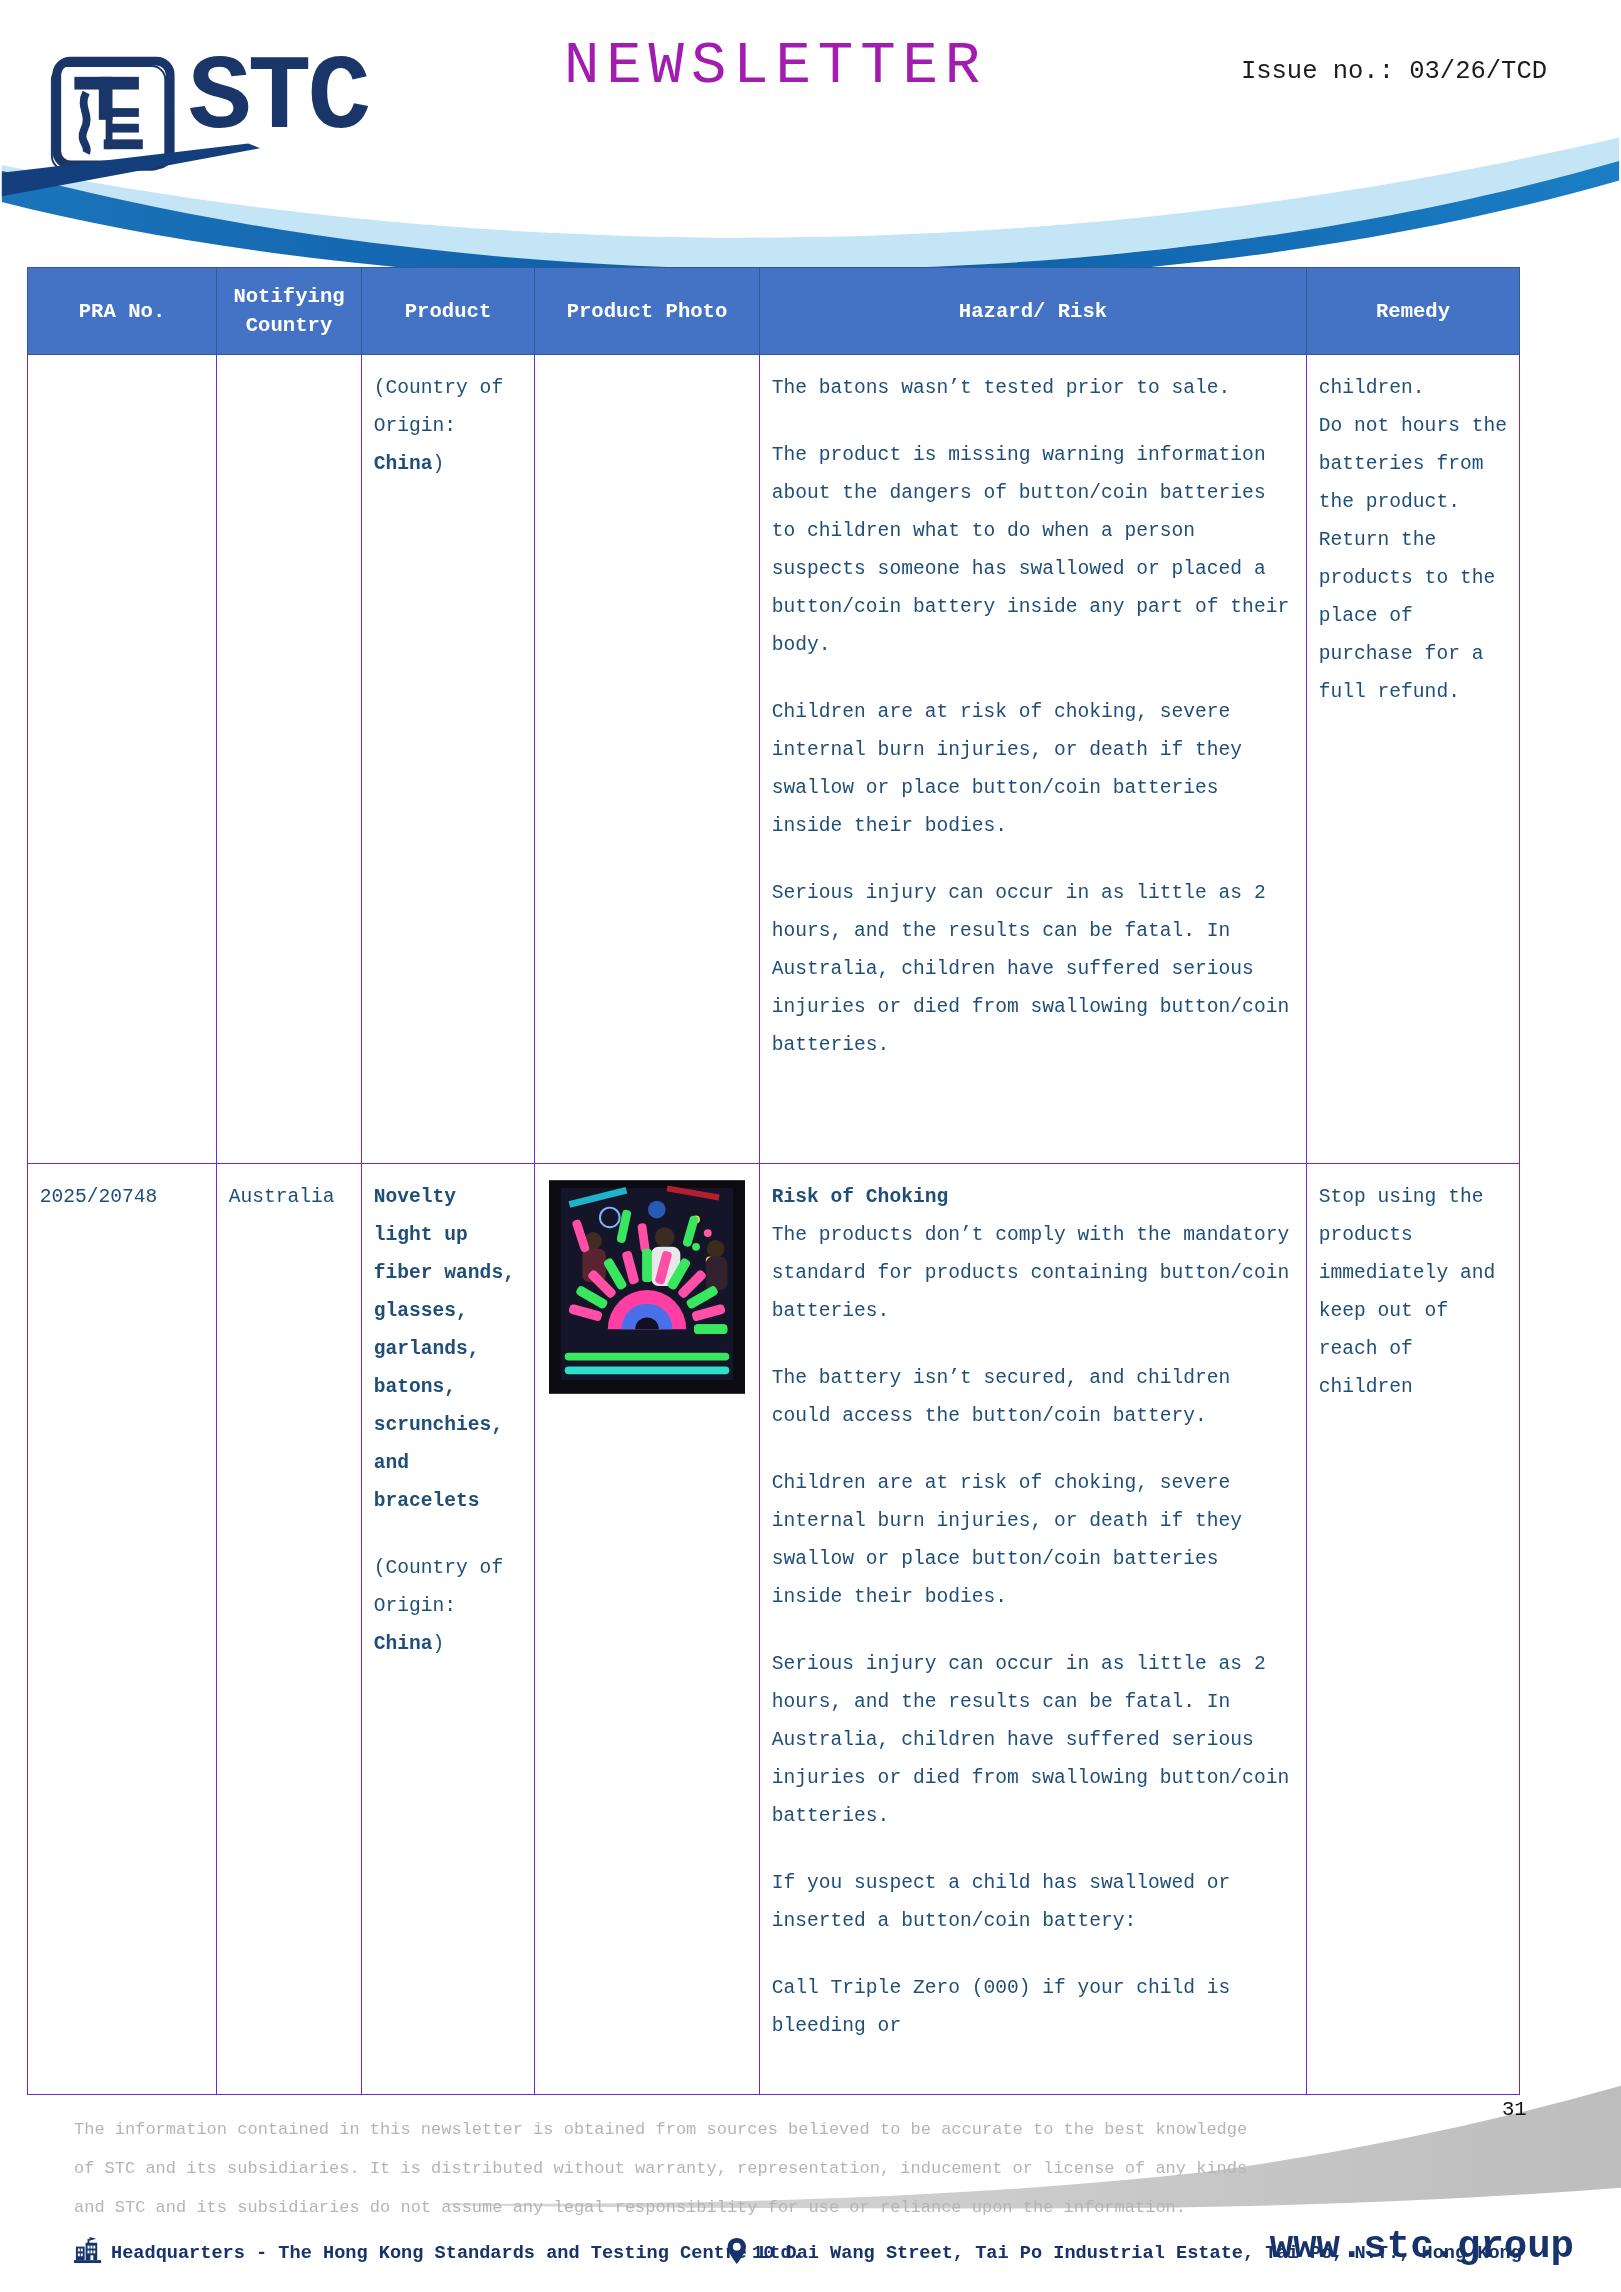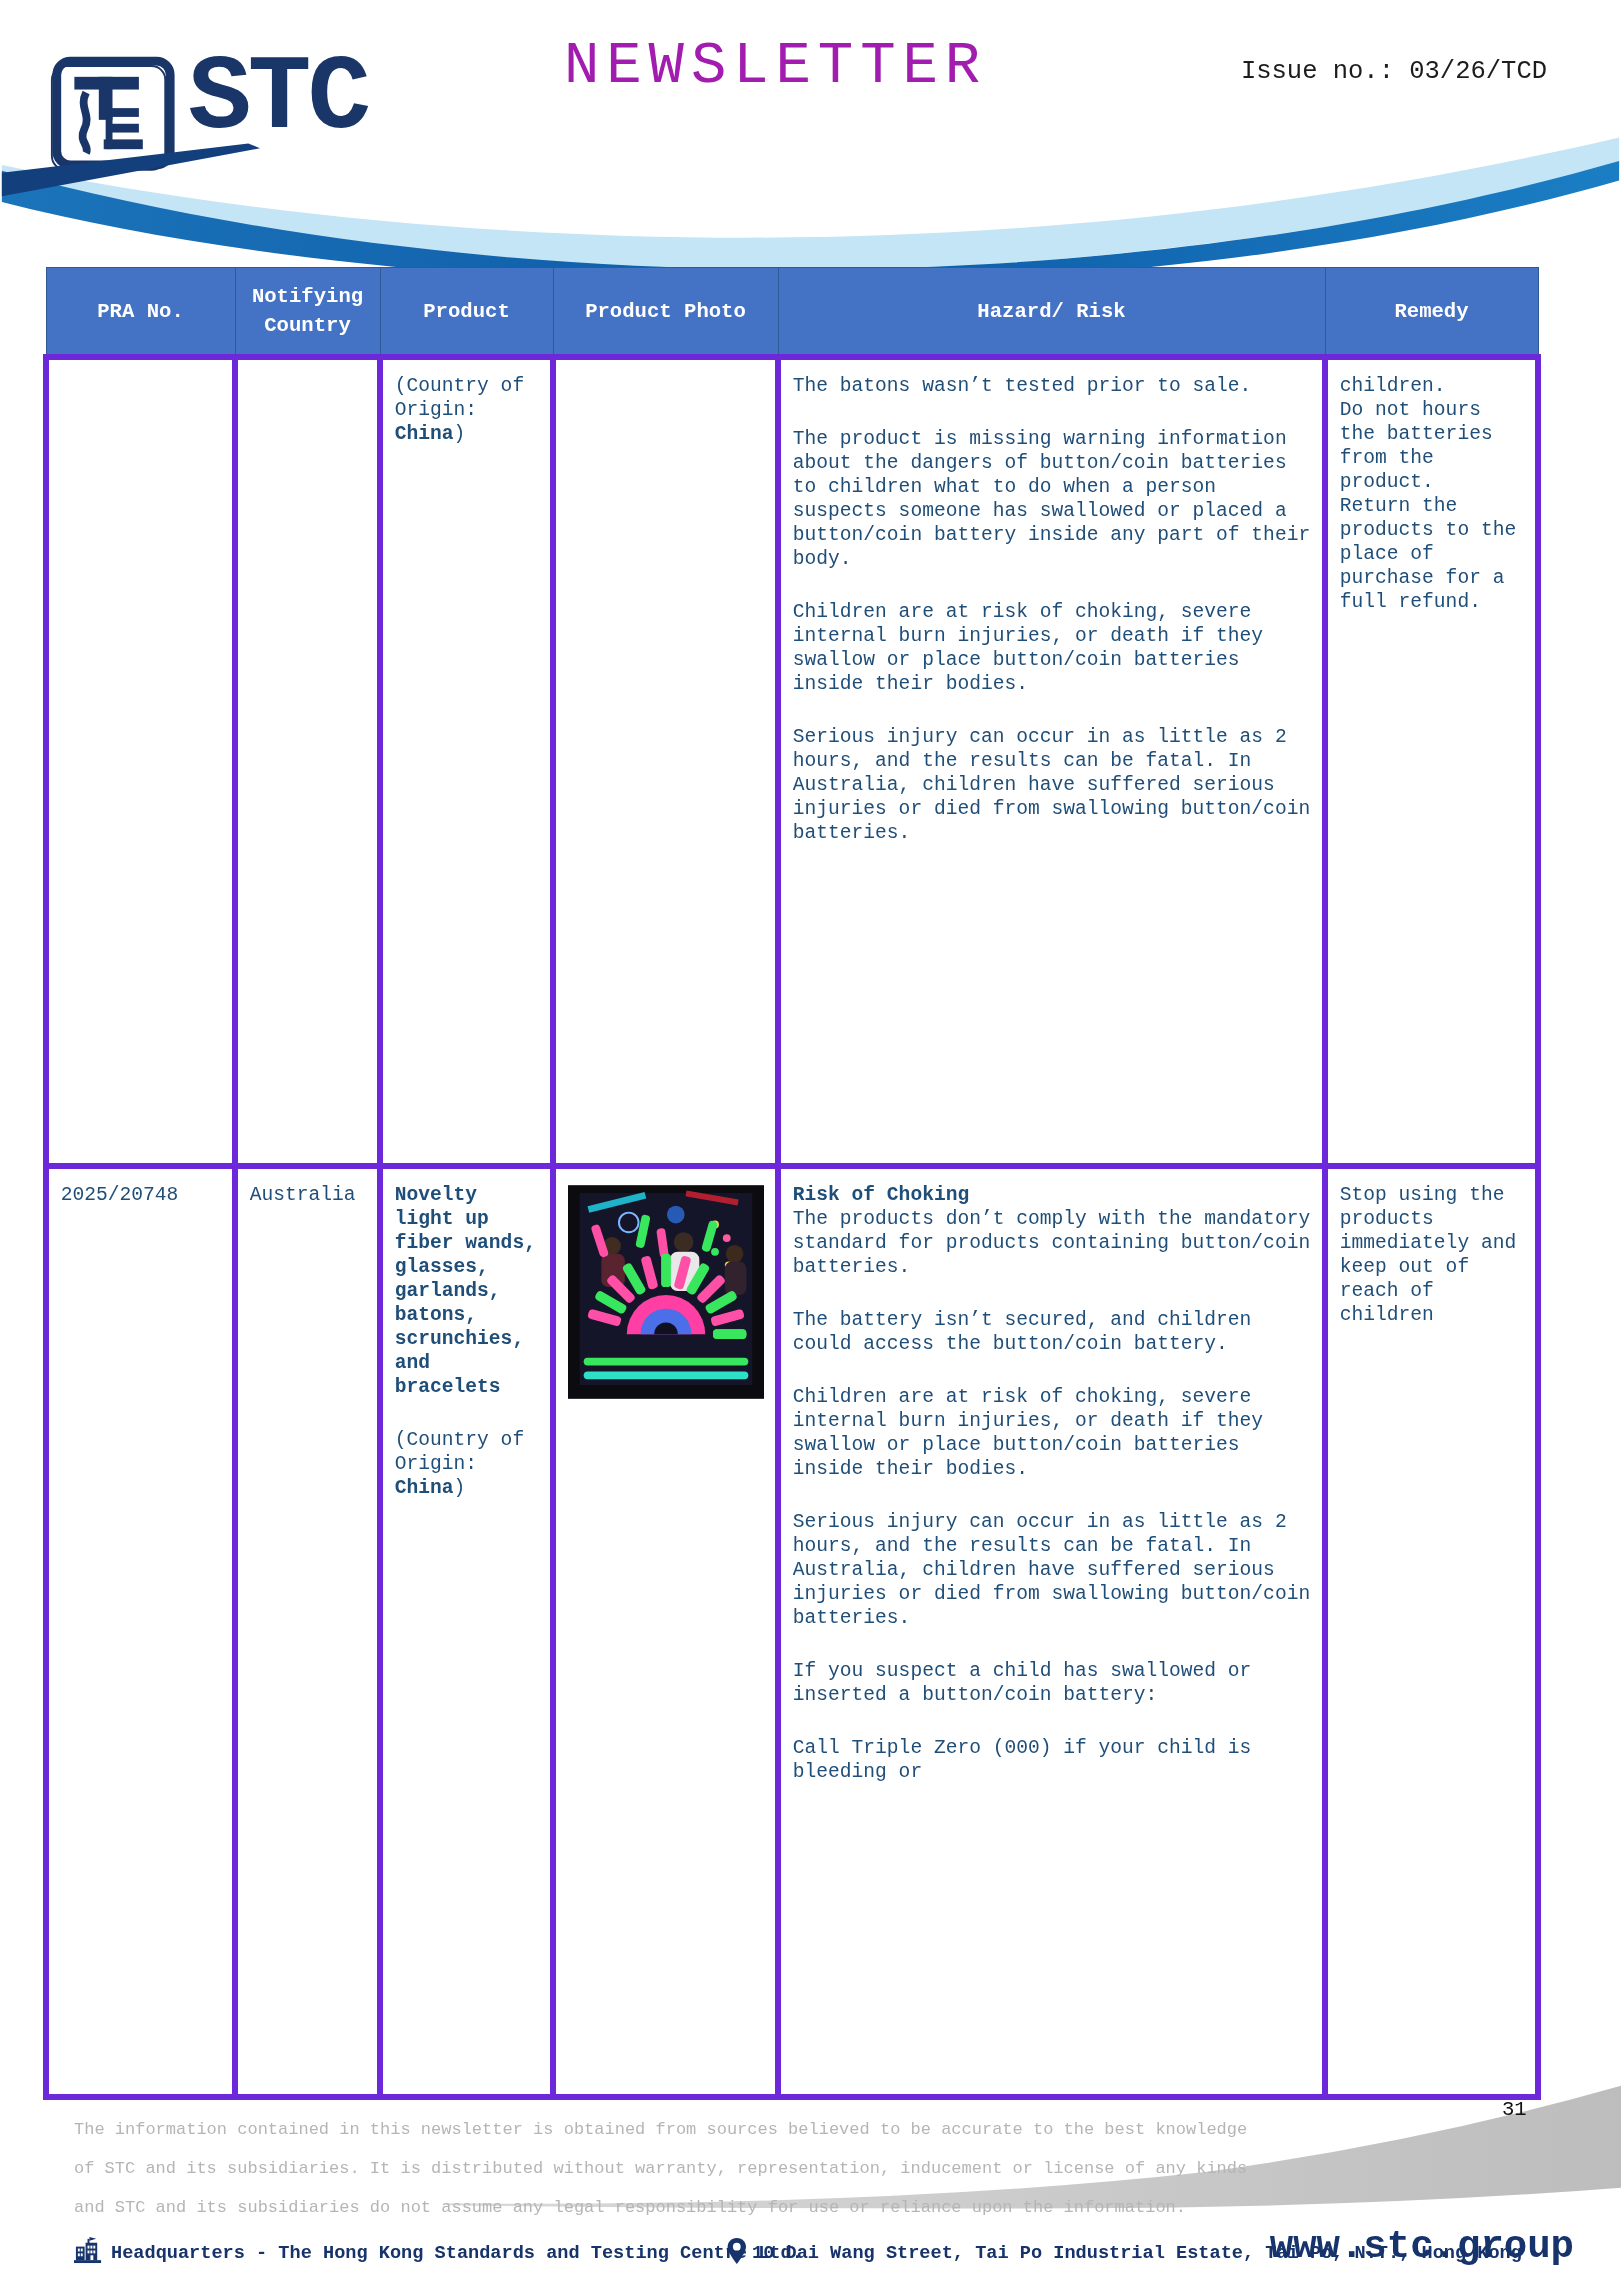--- a/index.html
+++ b/index.html
@@ -9,27 +9,27 @@
   
   .logo-mark{position:absolute;left:47px;top:53px;}
   .logo-stc{position:absolute;left:188px;top:39px;font-size:106px;font-weight:bold;
             color:#1a3668;letter-spacing:-3.9px;}
   .newsletter{position:absolute;left:564px;top:33px;font-size:59px;color:#a21caf;
               letter-spacing:6.9px;font-weight:normal;}
   .issue{position:absolute;right:86px;top:57px;font-size:25.5px;color:#1c1c1c;}
   .wave{position:absolute;left:0;top:116px;}
 
   
-  table.rtable{position:absolute;left:43px;top:267px;width:1492px;border-collapse:collapse;
+  table.rtable{position:absolute;left:27px;top:267px;width:1492px;border-collapse:collapse;
                table-layout:fixed;}
   .rtable th{background:#4472C4;color:#ffffff;font-size:20.6px;font-weight:bold;
              border:1px solid #2F5B94;vertical-align:middle;text-align:center;
              height:86px;line-height:29px;padding:0 5.9px;}
-  .rtable td{border:6px solid #6d28d9;vertical-align:top;text-align:left;
-             padding:13.7px 11.8px;color:#1F4E79;font-size:19.6px;line-height:24px;
+  .rtable td{border:1px solid #6d28d9;vertical-align:top;text-align:left;
+             padding:13.7px 11.8px;color:#1F4E79;font-size:19.6px;line-height:38px;
              overflow:hidden;}
   tr.row-a{height:809px;}
   tr.row-b{height:931px;}
   .para{margin:0 0 29px 0;}
   .tight{margin:0;}
   .bold{font-weight:bold;}
   .photo-box{display:block;margin:2px auto 0 auto;}
 
   
   .disclaimer{position:absolute;left:74px;top:2110px;width:1191px;font-size:17px;

